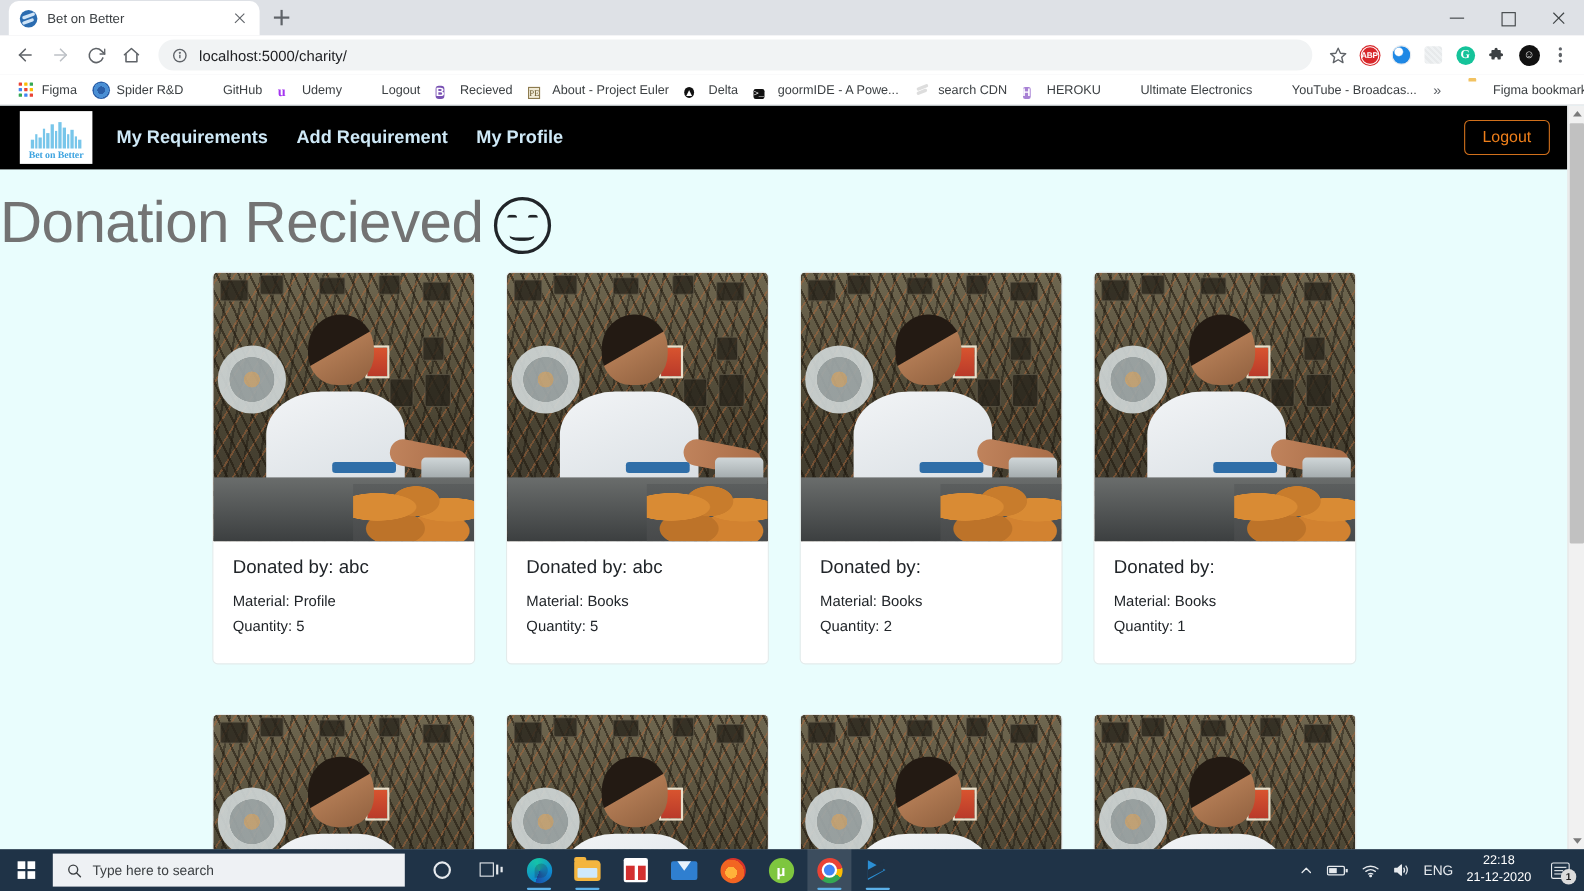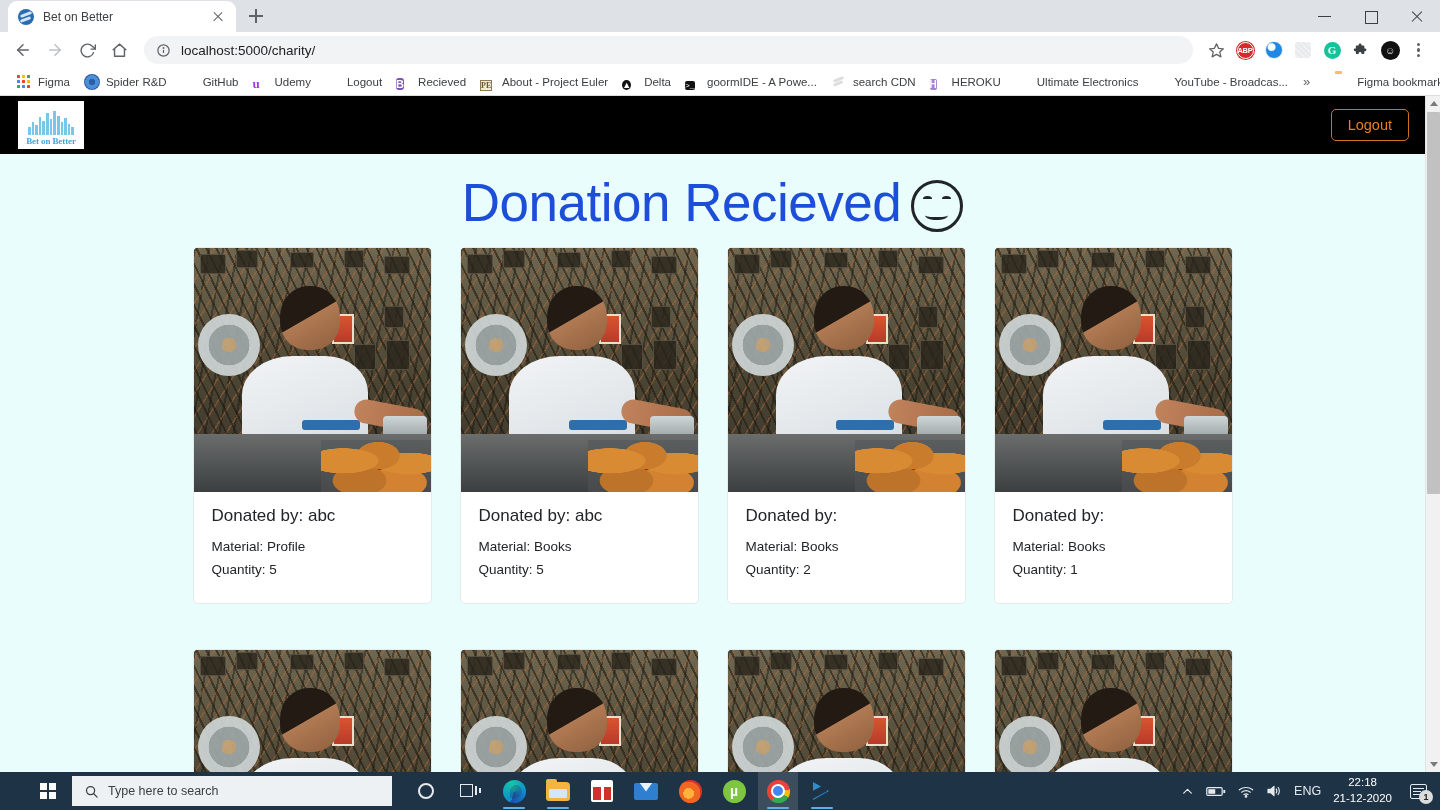--- a/index.html
+++ b/index.html
@@ -168,21 +168,21 @@
   .ic-github::after{content:"";position:absolute;left:4.5px;top:4px;width:6px;height:6px;
     border-radius:50% 50% 45% 45%;background:#fff;}
   .ic-udemy { width:16px;height:16px;color:#a435f0;font-size:13px;font-weight:bold;
     font-family:"Liberation Serif",serif;line-height:15px;text-align:center;}
   .ic-figma { width:11px;height:16px;background:
      linear-gradient(#f24e1e 0 33%, #a259ff 33% 66%, #1abcfe 66% 100%);
      border-radius:5px; margin-left:2px;}
   .ic-boot { width:15px;height:15px;background:#7952b3;border-radius:3px;color:#fff;
     font-size:11px;font-weight:bold;text-align:center;line-height:15px;}
   .ic-euler { width:15px;height:15px;background:#f0ead6;border:1px solid #8d7b4f;
-    color:#6b5a2e;font-size:8px;font-weight:bold;text-align:center;line-height:13px;
+    color:#6b5a2e;font-size:8px;font-weight:normal;text-align:center;line-height:13px;
     font-family:"Liberation Serif",serif;}
   .ic-delta { width:15px;height:15px;border-radius:50%;background:#111;
     color:#fff;font-size:9px;text-align:center;line-height:15px;}
   .ic-goorm { width:16px;height:14px;background:#111;border-radius:2px;color:#fff;
     font-size:8px;line-height:14px;text-align:center;font-family:"Liberation Mono",monospace;}
   .ic-jq { width:15px;height:15px;border-radius:50%;background:#4a4a4a;
     position:relative;overflow:hidden;}
   .ic-jq::before{content:"";position:absolute;left:2px;top:4px;width:11px;height:2.5px;
     background:#ddd;border-radius:2px;transform:rotate(-22deg);}
   .ic-jq::after{content:"";position:absolute;left:2px;top:8.5px;width:10px;height:2.5px;
@@ -238,22 +238,22 @@
   }
   .logout-btn {
     margin-left: auto; border: 1.5px solid #d1701c; color: #ef7f1a;
     background: transparent; font-size: 14.5px; border-radius: 5px;
     padding: 7px 16px; cursor: pointer; font-family: "Liberation Sans", sans-serif;
   }
 
   
   .content { padding: 0 0 0 0; }
   .page-title {
-    text-align: center; font-size: 53px; font-weight: 400;
-    color: #1d4ed8; padding: 18px 0 14px; letter-spacing: -0.5px;
+    font-size: 53px; font-weight: 400;
+    color: #737373; padding: 18px 0 14px; letter-spacing: -0.5px;
   }
   .smiley {
     display: inline-block; width: 52px; height: 52px; border-radius: 50%;
     border: 3.5px solid #212529; position: relative;
     vertical-align: -11px; margin-left: 10px;
   }
   .smiley .eye {
     position: absolute; top: 13px; width: 9px; height: 5px;
     border-top: 3px solid #212529; border-radius: 50% 50% 0 0;
   }
@@ -363,21 +363,21 @@
   .sb-arrow.up i { border-bottom: 5px solid #7a7a7a; }
   .sb-arrow.down i { border-top: 5px solid #7a7a7a; }
   .sb-thumb {
     position: absolute; left: 1px; top: 16px; width: 13px; height: 382px;
     background: #c1c1c1; border-radius: 1px; cursor: pointer;
   }
 
   
   .taskbar {
     position: absolute; left: 0; bottom: 0; width: 1440px; height: 38px;
-    background: #1f3347; display: flex; align-items: center; padding-left: 24px;
+    background: #1f3347; display: flex; align-items: center;
   }
   .start {
     width: 48px; height: 38px; display: flex; align-items: center;
     justify-content: center; cursor: pointer;
   }
   .win-logo {
     display: grid; grid-template-columns: 7px 7px; grid-template-rows: 7px 7px;
     gap: 2px;
   }
   .win-logo i { background: #fff; }
@@ -643,20 +643,25 @@
               <i style="height:24px"></i>
               <i style="height:19px"></i>
             <i style="height:13px"></i>
               <i style="height:17px"></i>
               <i style="height:11px"></i>
             <i style="height:8px"></i>
           </span>
           <span class="logo-text">Bet on Better</span>
         </div>
 
+        <div class="navlinks">
+          <a class="navlink">My Requirements</a>
+          <a class="navlink">Add Requirement</a>
+          <a class="navlink">My Profile</a>
+        </div>
 
         <button class="logout-btn">Logout</button>
       </div>
 
       <div class="content">
         <h1 class="page-title">
           <span>Donation Recieved</span><span class="smiley"><span class="eye l"></span><span class="eye r"></span><span class="mouth"></span></span>
         </h1>
 
         <div class="grid">

